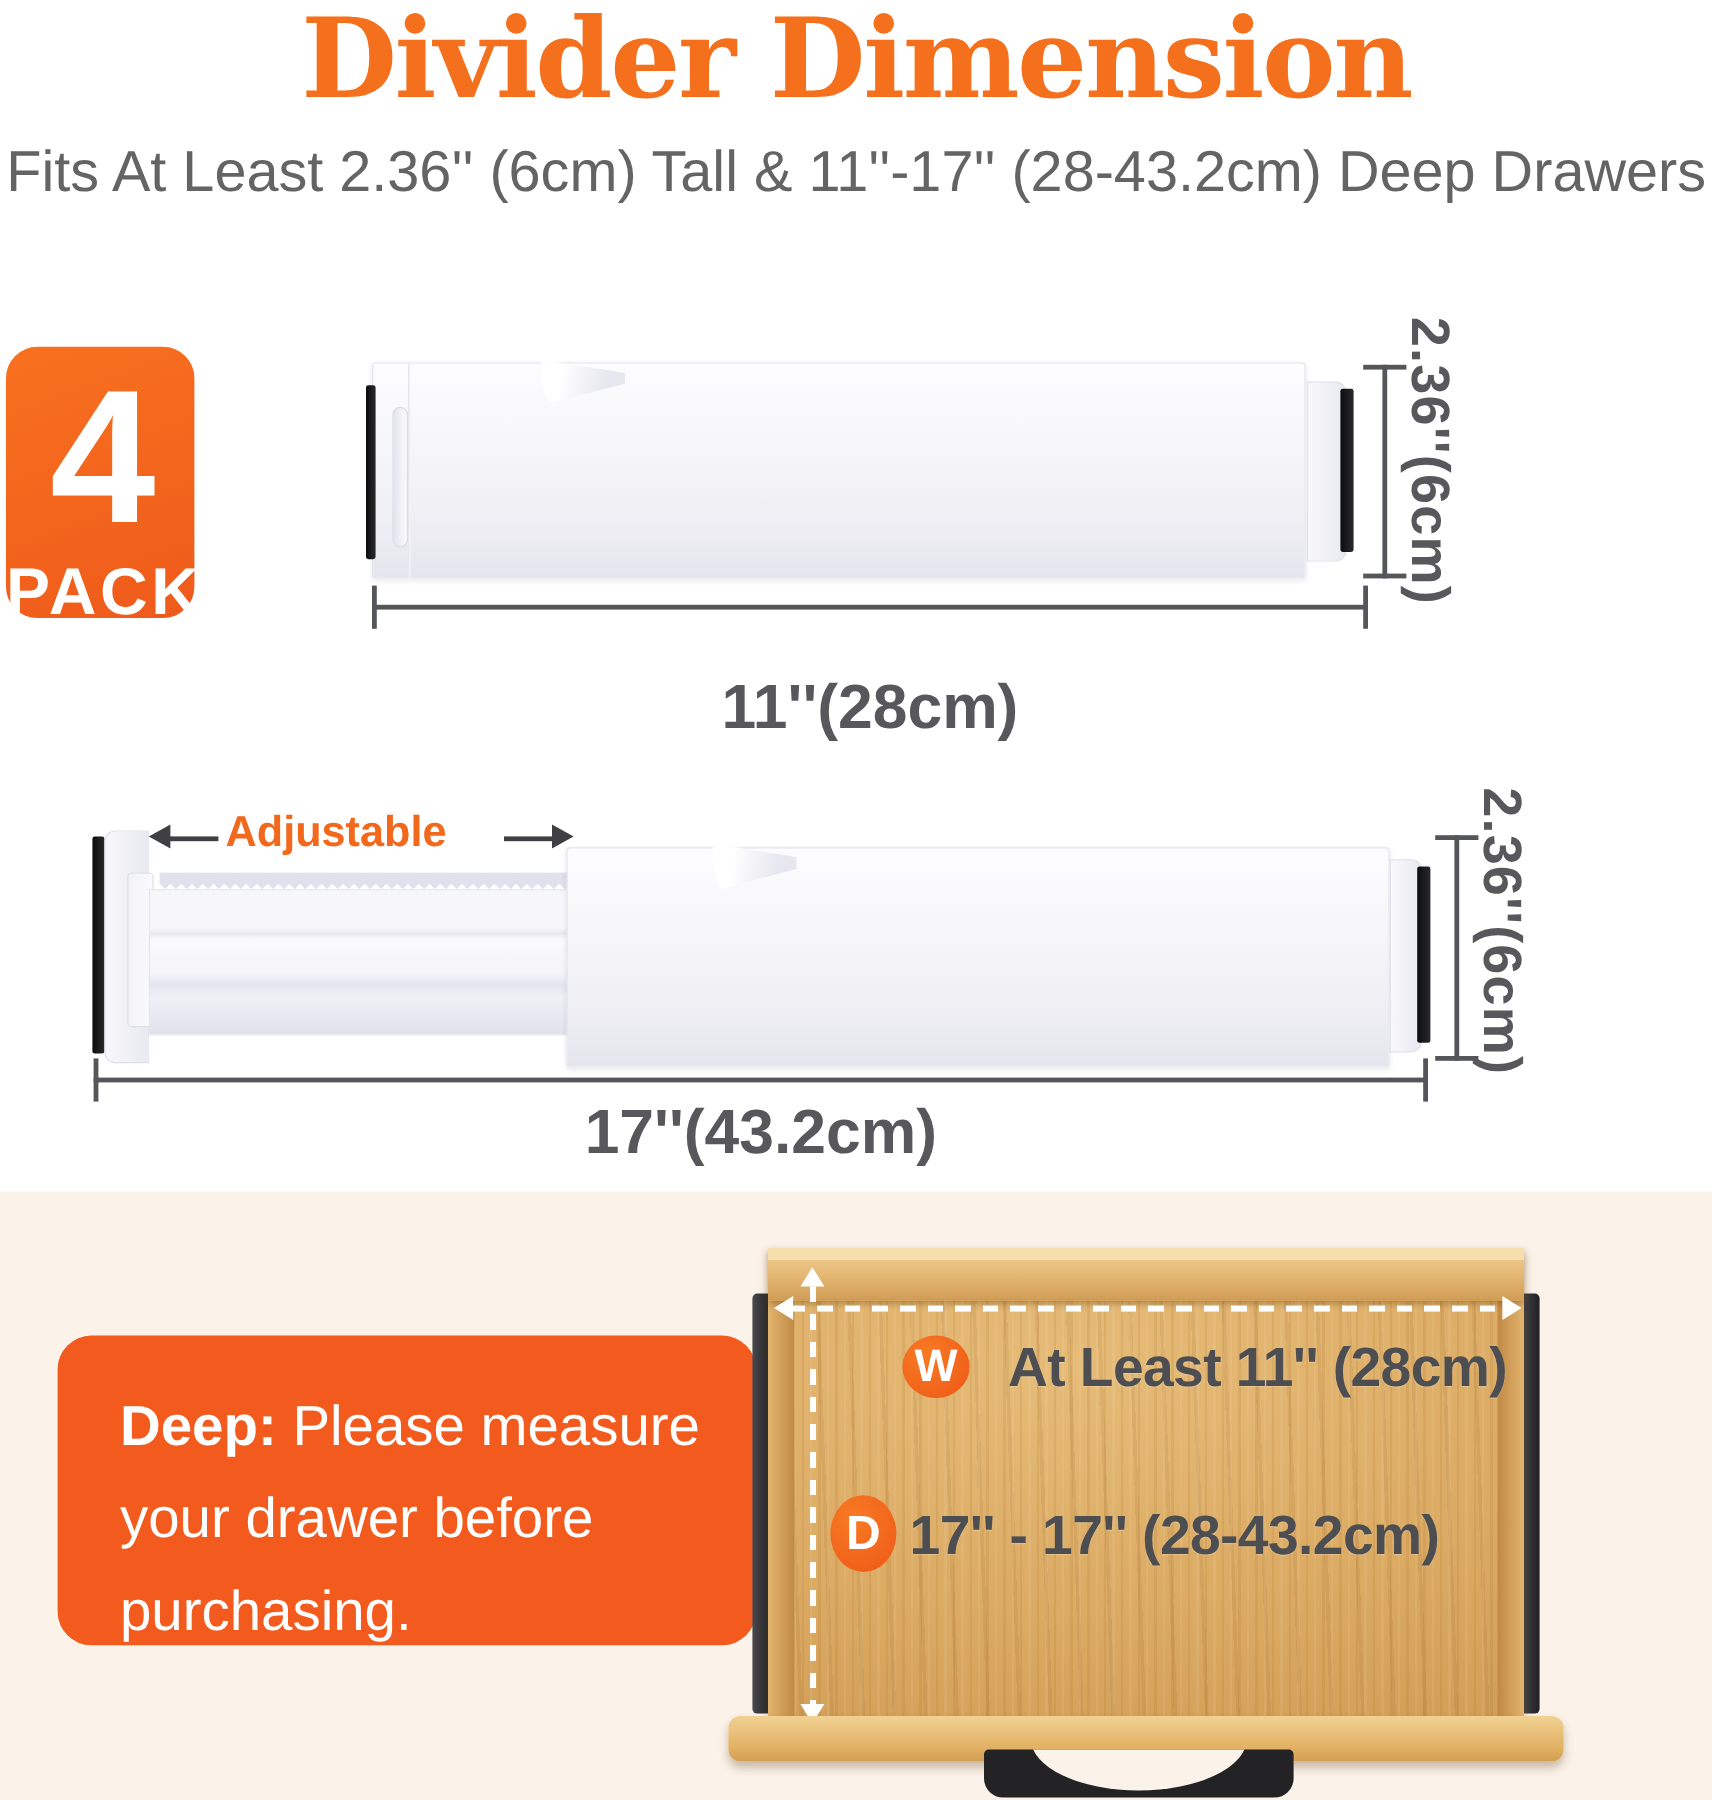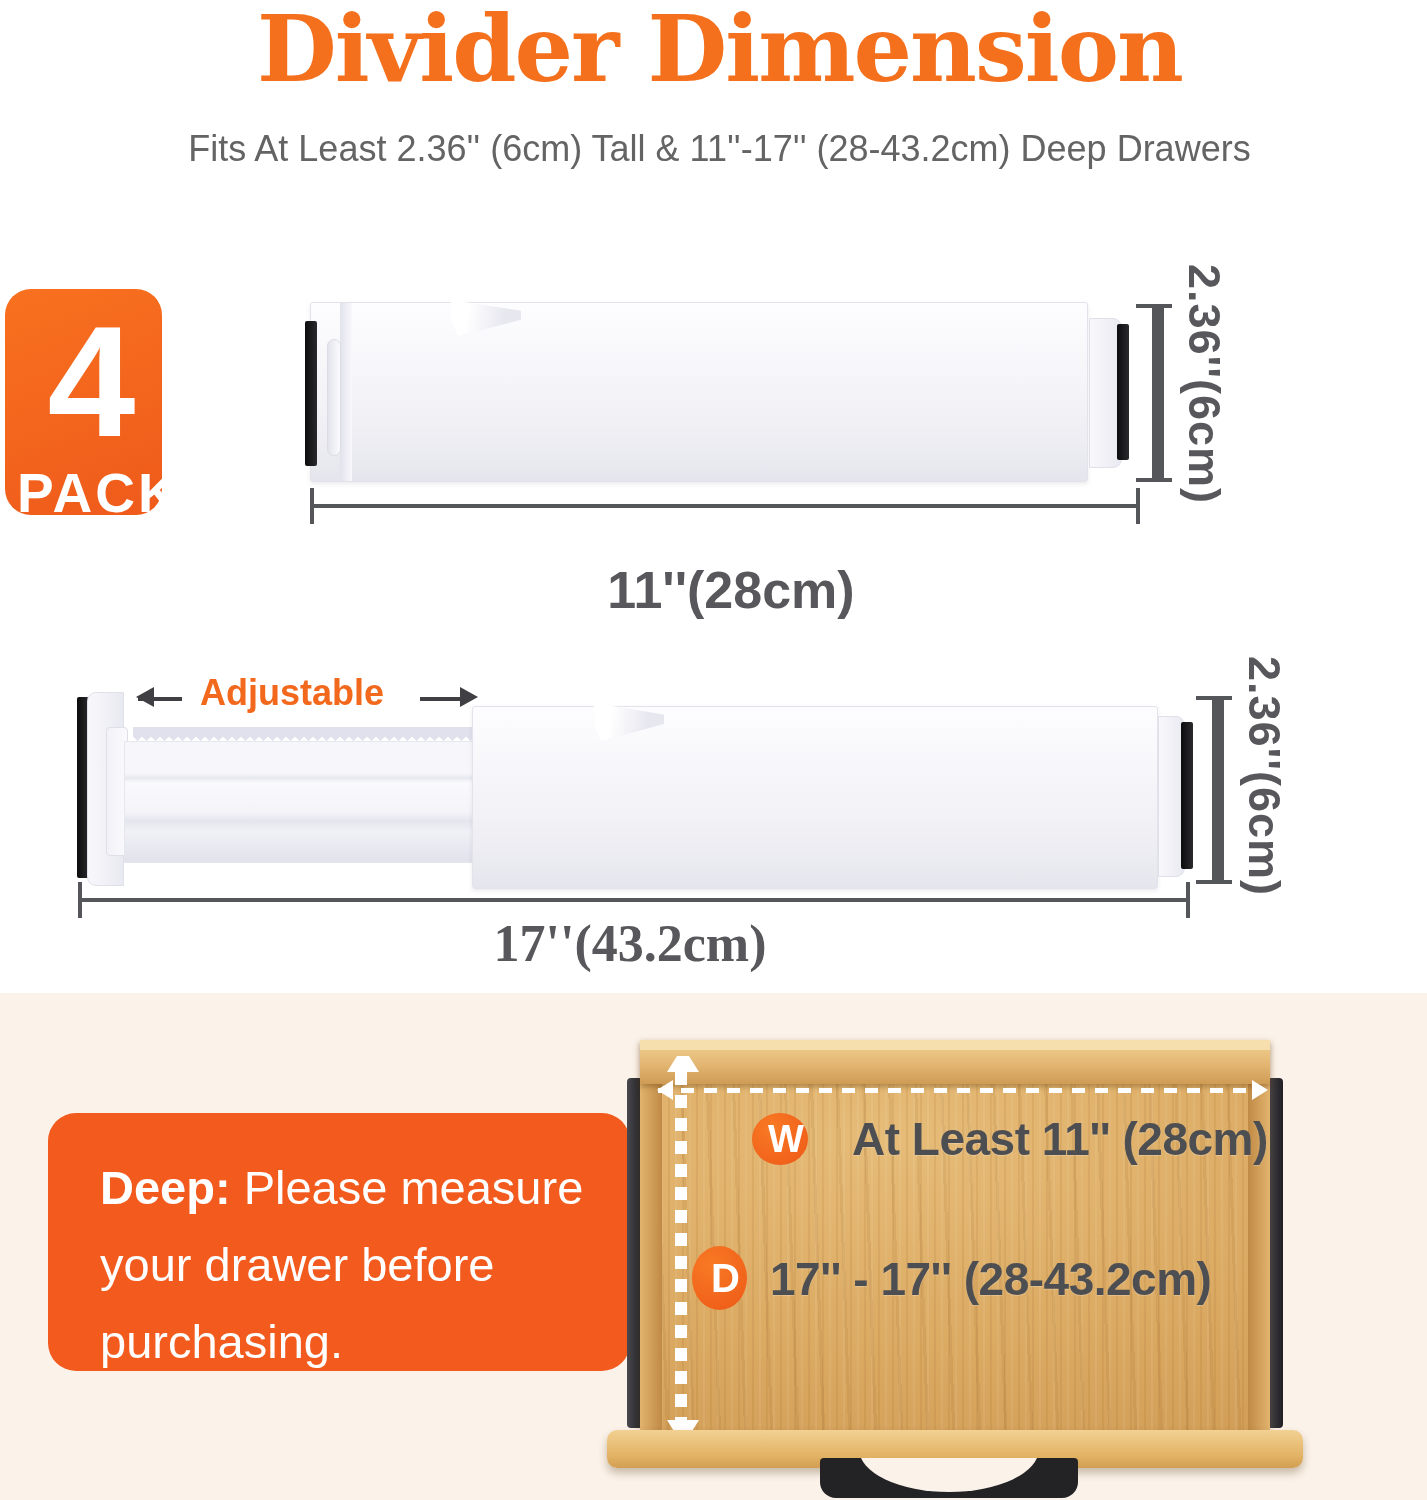--- a/index.html
+++ b/index.html
@@ -4,28 +4,28 @@
 <style>
   :root{
     --title-orange:#F4701D; --accent-orange:#F2681C; --note-orange:#F25A1E;
     --brand-orange:#F3641D; --peach:#FBD8B8; --beige:#FBF2E9;
     --dim-gray:#55565A; --label-gray:#58585C; --text-gray:#646464;
   }
   *{margin:0;padding:0;box-sizing:border-box;}
   html,body{background:#fff;}
   body{font-family:"Liberation Sans", sans-serif;}
   #stage{position:relative;width:1427px;height:1500px;overflow:hidden;background:#ffffff;}
-  .abs{position:absolute;padding-left:12px;}
+  .abs{position:absolute;}
 
   
   .title{left:0;right:0;top:2px;text-align:center;
     font-family:"DejaVu Serif", serif;font-weight:700;font-size:92px;line-height:1.04;
     color:var(--title-orange);letter-spacing:-2px;}
   .subtitle{left:0;right:0;top:116px;text-align:center;white-space:nowrap;
-    font-size:36px;font-weight:500;color:var(--text-gray);letter-spacing:0px;margin-top:12px;}
+    font-size:48px;font-weight:500;color:var(--text-gray);letter-spacing:0px;}
 
   
   .pack{left:5px;top:289px;width:157px;height:226px;border-radius:26px;
     background:linear-gradient(160deg,#F8711F,#EF5A1B);text-align:center;color:#fff;}
   .pack-num{font-size:158px;line-height:168px;font-weight:800;letter-spacing:-4px;margin-top:8px;}
   .pack-lab{font-size:55px;font-weight:700;letter-spacing:3px;margin-top:-4px;}
 
   
   .bubble{background:var(--peach);border-radius:14px;display:flex;align-items:center;justify-content:center;}
   .bubble::after{content:"";position:absolute;left:12px;bottom:-14px;width:28px;height:15px;
@@ -153,21 +153,21 @@
   <div class="abs clip-piece" style="left:106px;top:727px;width:22px;height:129px;"></div>
   <div class="abs teeth" style="left:133px;top:727px;width:340px;height:14px;"></div>
   <div class="abs rack-bar" style="left:124px;top:741px;width:350px;height:122px;"></div>
   <div class="abs div-body" style="left:472px;top:706px;width:686px;height:183px;">
     <div class="abs flap" style="left:121px;top:-4px;width:70px;height:38px;"></div>
   </div>
   <div class="abs endcap cap-right" style="left:1158px;top:716px;width:27px;height:161px;"></div>
   <div class="abs black-pad" style="left:1181px;top:722px;width:11px;height:147px;"></div>
 
   <div class="abs dim-h" style="left:78px;top:898px;width:1112px;"></div>
-  <div class="abs dim-label" style="left:68px;top:914px;width:1112px;font-family:Liberation Serif, serif;">17''(43.2cm)</div>
+  <div class="abs dim-label" style="left:78px;top:914px;width:1112px;">17''(43.2cm)</div>
 
   <div class="abs dim-v" style="left:1212px;top:696px;height:188px;"></div>
   <div class="abs vlabel" style="left:1226px;top:656px;height:268px;">2.36''(6cm)</div>
 
   <div class="abs beige"></div>
 
   <div class="abs note-card">
     <b>Deep:</b><span> Please measure your drawer before purchasing.</span>
   </div>
 

